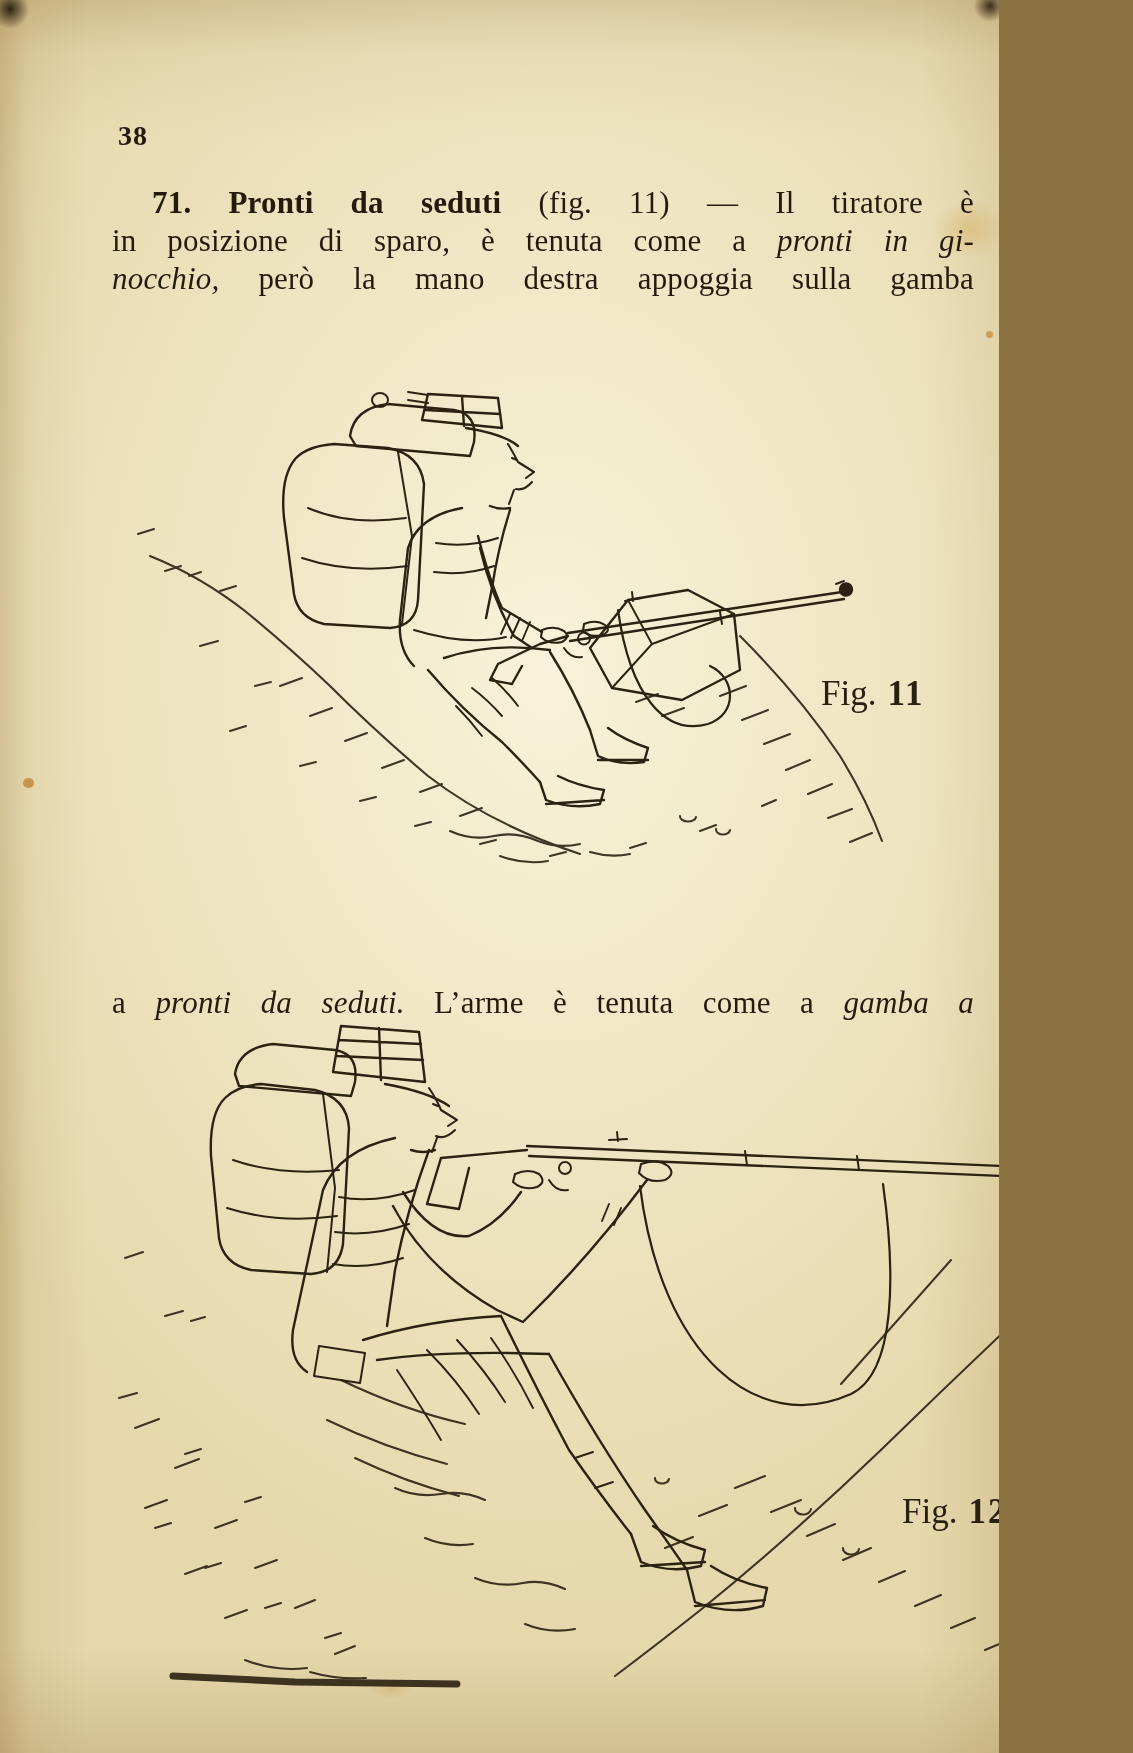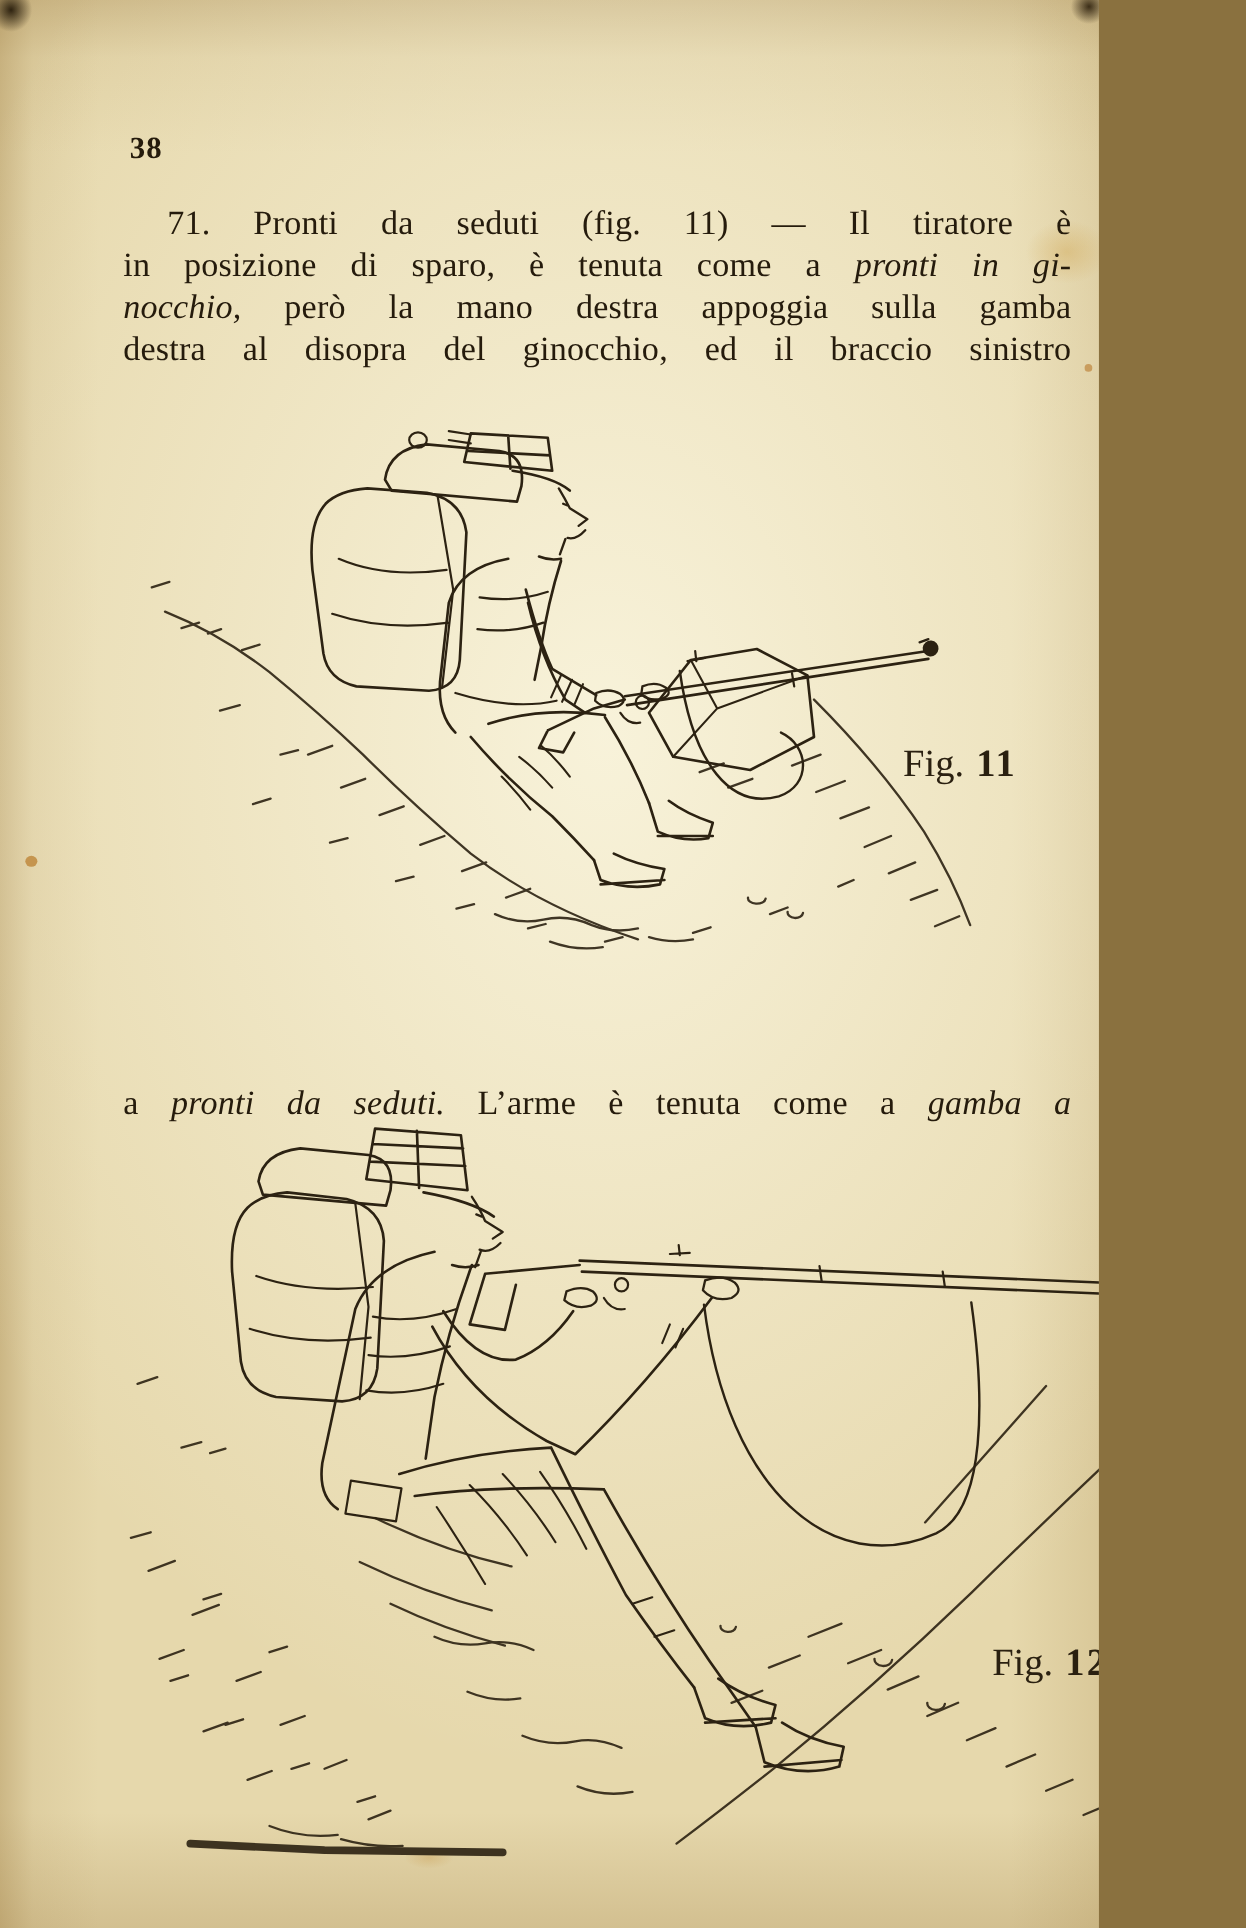--- a/index.html
+++ b/index.html
@@ -30,21 +30,21 @@
     letter-spacing:1px; }
 
   .para { position:absolute; left:112px; width:862px; font-size:31px; word-spacing:2px;
     letter-spacing:0.2px; }
   .p71 { top:184px; }
   .p72 { top:982px; }
   .tline { height:38px; line-height:38px; text-align:justify; text-align-last:left; }
   .p72 .tline { height:41px; line-height:41px; }
   .tline.justify { text-align-last:justify; }
   .tline.indent { text-indent:40px; }
-  .b { font-weight:normal; }
+  .b { font-weight:bold; }
   .i { font-style:italic; }
 
   .caption { position:absolute; font-size:35px; color:#2a2010; z-index:3; }
   .caption .num { font-weight:bold; margin-left:11px; letter-spacing:2px; }
   .cap11 { left:821px; top:674px; }
   .cap12 { left:902px; top:1492px; }
 
   .fig { position:absolute; }
   .fig11 { left:130px; top:386px; width:760px; height:500px; }
   .fig12 { left:95px; top:1008px; width:965px; height:695px; }
@@ -61,21 +61,20 @@
   <div class="stain s2"></div>
   <div class="stain s3"></div>
   <div class="stain s4"></div>
 
   <div class="page-num">38</div>
 
   <div class="para p71">
       <div class="tline indent justify"><span class="b">71. Pronti da seduti </span><span>(fig. 11) — Il tiratore è</span></div>
       <div class="tline justify"><span>in posizione di sparo, è tenuta come a </span><span class="i">pronti in gi-</span></div>
       <div class="tline justify"><span class="i">nocchio,</span><span> però la mano destra appoggia sulla gamba</span></div>
-      <div class="tline justify"><span>destra al disopra del ginocchio, ed il braccio sinistro</span></div>
     </div>
 
   <div class="fig fig11">
     <svg viewBox="-30 0 760 500" xmlns="http://www.w3.org/2000/svg">
       <g stroke="#2c2212" fill="none" stroke-width="2.4" stroke-linecap="round" stroke-linejoin="round">
         <g stroke-width="2.1" opacity="0.9">
           <path d="M-10,170 Q40,190 85,225 Q130,262 170,300 Q215,345 268,390 Q330,438 420,468"></path>
           <path d="M120,300 l22,-8 M150,330 l22,-8 M185,355 l22,-8 M222,382 l22,-8 M260,406 l22,-8 M300,430 l22,-8"></path>
           <path d="M-22,148 l16,-5 M5,185 l16,-5 m8,10 l12,-4 M60,205 l16,-5 M40,260 l18,-5 M95,300 l16,-4 M70,345 l16,-5 M140,380 l16,-4 M200,415 l16,-4 M255,440 l16,-4 M320,458 l16,-4 M390,470 l16,-4 M470,462 l16,-5 M540,445 l16,-6 M602,420 l14,-6"></path>
           <path d="M290,445 q22,10 44,5 q22,-5 44,5 q20,8 42,3 M340,470 q24,9 48,5 M430,466 q20,6 40,2"></path>

